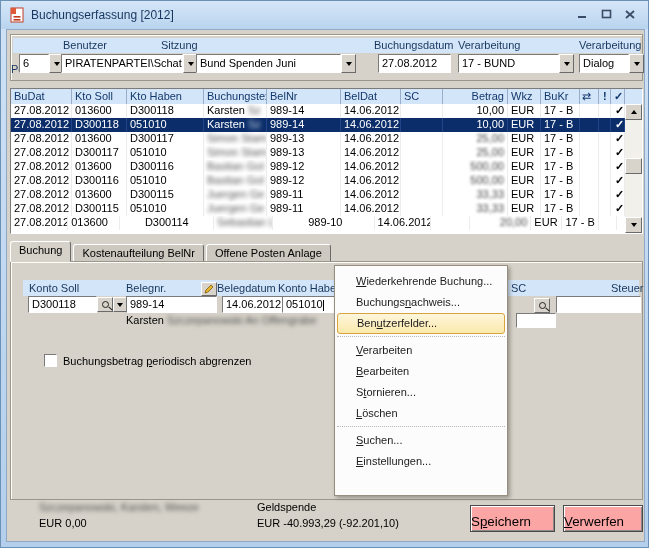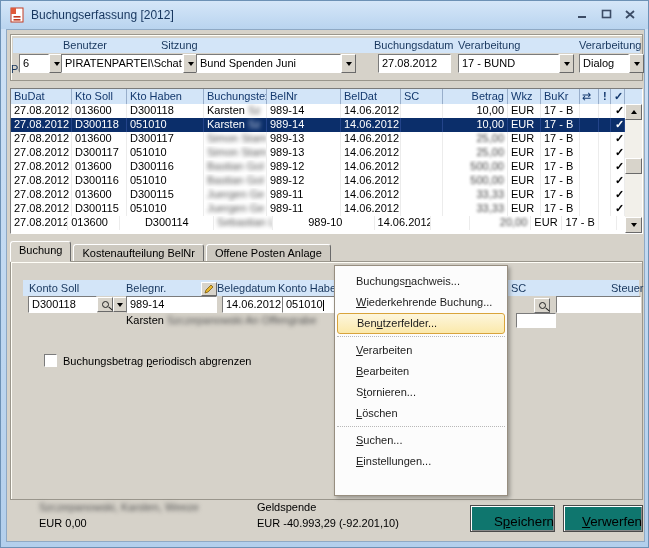--- a/index.html
+++ b/index.html
@@ -83,21 +83,21 @@
   .mi.hl { margin:0 2px; padding-left:19px; border:1px solid #d9a43b; border-radius:3px;
     background:linear-gradient(#fdf6dd,#fbe9ab); height:21px; line-height:19px; }
   .msep { border-top:1px dotted #b8b8b8; margin:2px 2px 3px 2px; height:0; }
 
   
   .status { position:absolute; left:0; right:0; bottom:0; height:43px; }
   .sname { position:absolute; left:32px; top:3px; }
   .samount { position:absolute; left:32px; top:19px; }
   .cname { position:absolute; left:250px; top:3px; }
   .camount { position:absolute; left:250px; top:19px; }
-  .btn { position:absolute; top:7px; height:27px; background:#0f766e; text-align:right;
+  .btn { position:absolute; top:7px; height:27px; background:#fca5a5; text-align:left;
     border:1px solid #4a4a4a; box-shadow:inset 1px 1px 0 #ffffff, inset -1px -1px 0 #8a8a8a;
     padding-top:6px; }
   u { text-decoration:underline; }
 </style>
 </head>
 <body>
 
 <div class="window">
 
   <div class="titlebar">
@@ -405,22 +405,22 @@
       <span class="samount">EUR 0,00</span>
       <span class="cname">Geldspende</span>
       <span class="camount">EUR -40.993,29 (-92.201,10)</span>
       <button class="btn" id="btn-save" style="left:463px;width:85px">S<u>p</u>eichern</button>
       <button class="btn" id="btn-discard" style="left:556px;width:80px"><u>V</u>erwerfen</button>
     </div>
 
   </div>
 
   <div class="menu" id="ctxmenu">
+      <div class="mi"><u>W</u>iederkehrende Buchung...</div>
       <div class="mi">Buchungs<u>n</u>achweis...</div>
-      <div class="mi"><u>W</u>iederkehrende Buchung...</div>
       <div class="mi hl">Ben<u>u</u>tzerfelder...</div>
       <div class="msep"></div>
       <div class="mi"><u>V</u>erarbeiten</div>
       <div class="mi"><u>B</u>earbeiten</div>
       <div class="mi">S<u>t</u>ornieren...</div>
       <div class="mi"><u>L</u>öschen</div>
       <div class="msep"></div>
       <div class="mi"><u>S</u>uchen...</div>
       <div class="mi"><u>E</u>instellungen...</div>
     </div>

